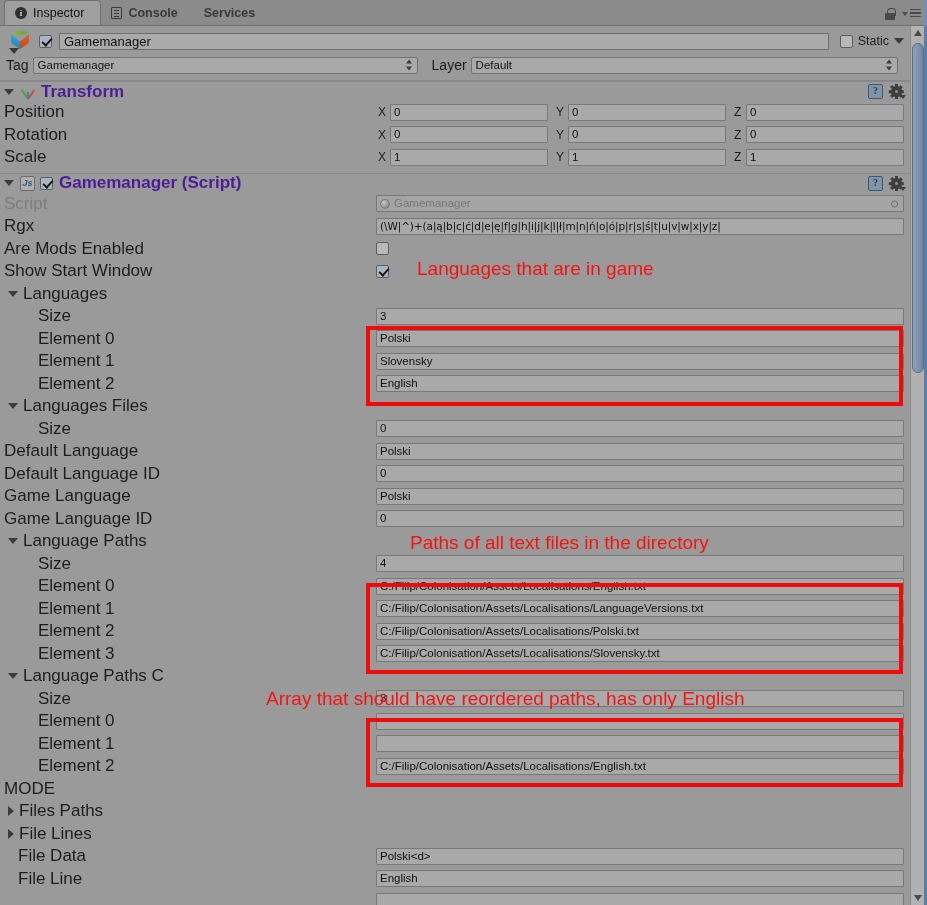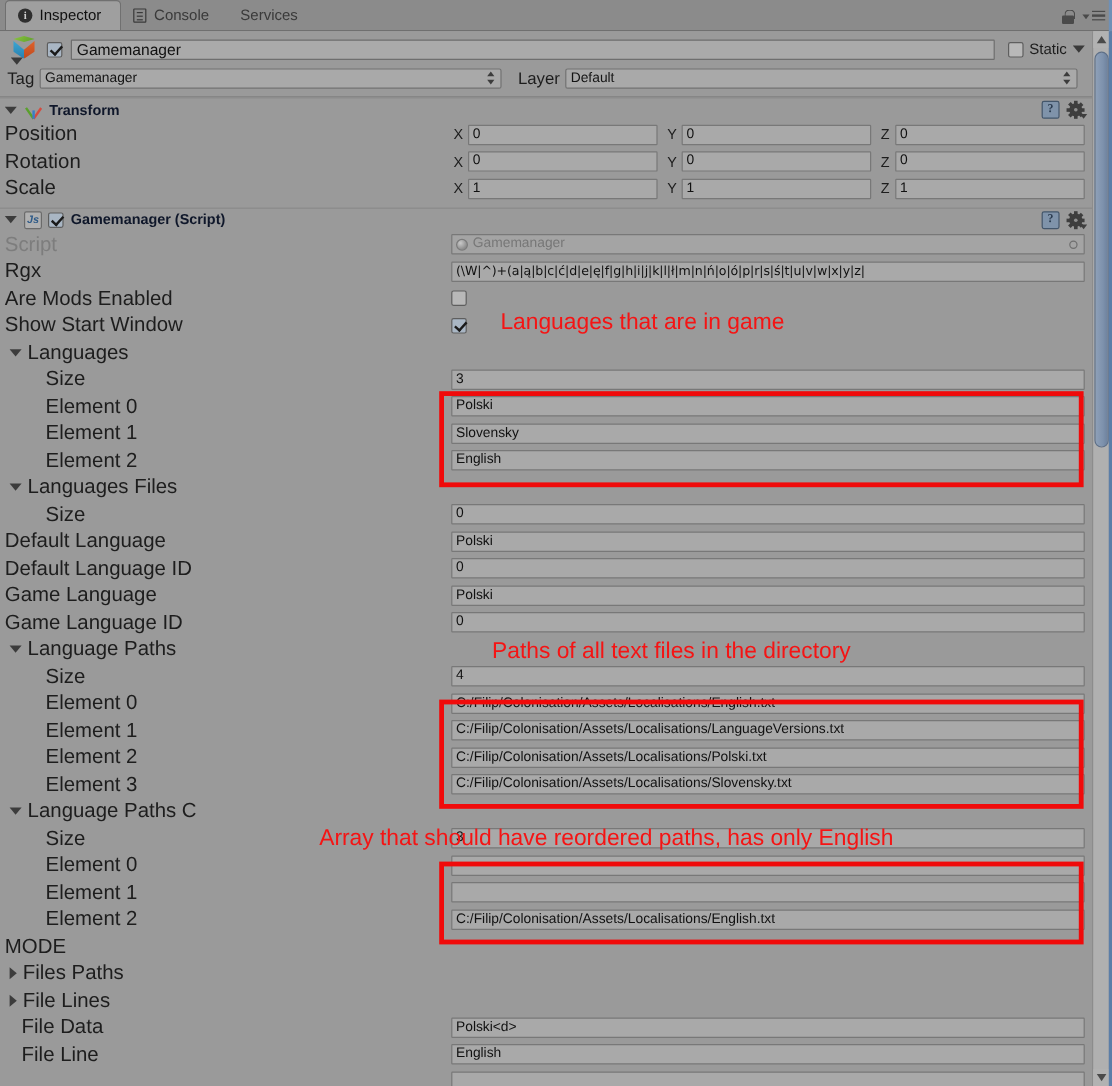--- a/index.html
+++ b/index.html
@@ -36,21 +36,21 @@
     font-size: 12.5px;
     color: #2b2b2b;
   }
   .tab.active {
     background: #9f9f9f;
     border: 1px solid #707070;
     border-bottom: none;
     border-radius: 4px 4px 0 0;
     color: #101010;
   }
-  .tab.inactive { color: #3a3a3a; }
+  .tab.inactive { color: #3a3a3a; font-weight: bold; }
   .tab-ico { width: 13px; height: 13px; display: inline-block; position: relative; }
 
   
   .ico-info {
     width: 12px; height: 12px; border-radius: 50%;
     background: #2f2f2f;
     color: #cfcfcf; font-size: 9px; font-weight: bold;
     text-align: center; line-height: 12px;
     font-family: "Liberation Serif", serif;
   }
@@ -193,21 +193,21 @@
     border-right: 5px solid transparent;
     border-top: 6px solid #3c3c3c;
     margin-right: 1px;
   }
   .foldout.closed {
     border-top: 5px solid transparent;
     border-bottom: 5px solid transparent;
     border-left: 6px solid #3c3c3c;
     border-right: none;
   }
-  .comp-title { font-weight: bold; font-size: 12px; color:#0f172a; }
+  .comp-title { font-weight: bold; font-size: 17px; color:#4c1d95; }
   .comp-icons { position:absolute; right:6px; top:2px; display:flex; align-items:center; gap:6px; }
   .ico-help {
     width:15px;height:15px;border:1.5px solid #43566b;border-radius:2px;
     background:#7f93aa; color:#2b3c50; font-size:10px; font-weight:bold;
     text-align:center; line-height:12px; font-family:"Liberation Serif",serif;
   }
   .ico-gear { width:15px;height:15px; position:relative; }
   .ico-gear .g {
     position:absolute; left:2px; top:2px; width:11px; height:11px;
     border-radius:50%; border:2.5px solid #3e3e3e;

